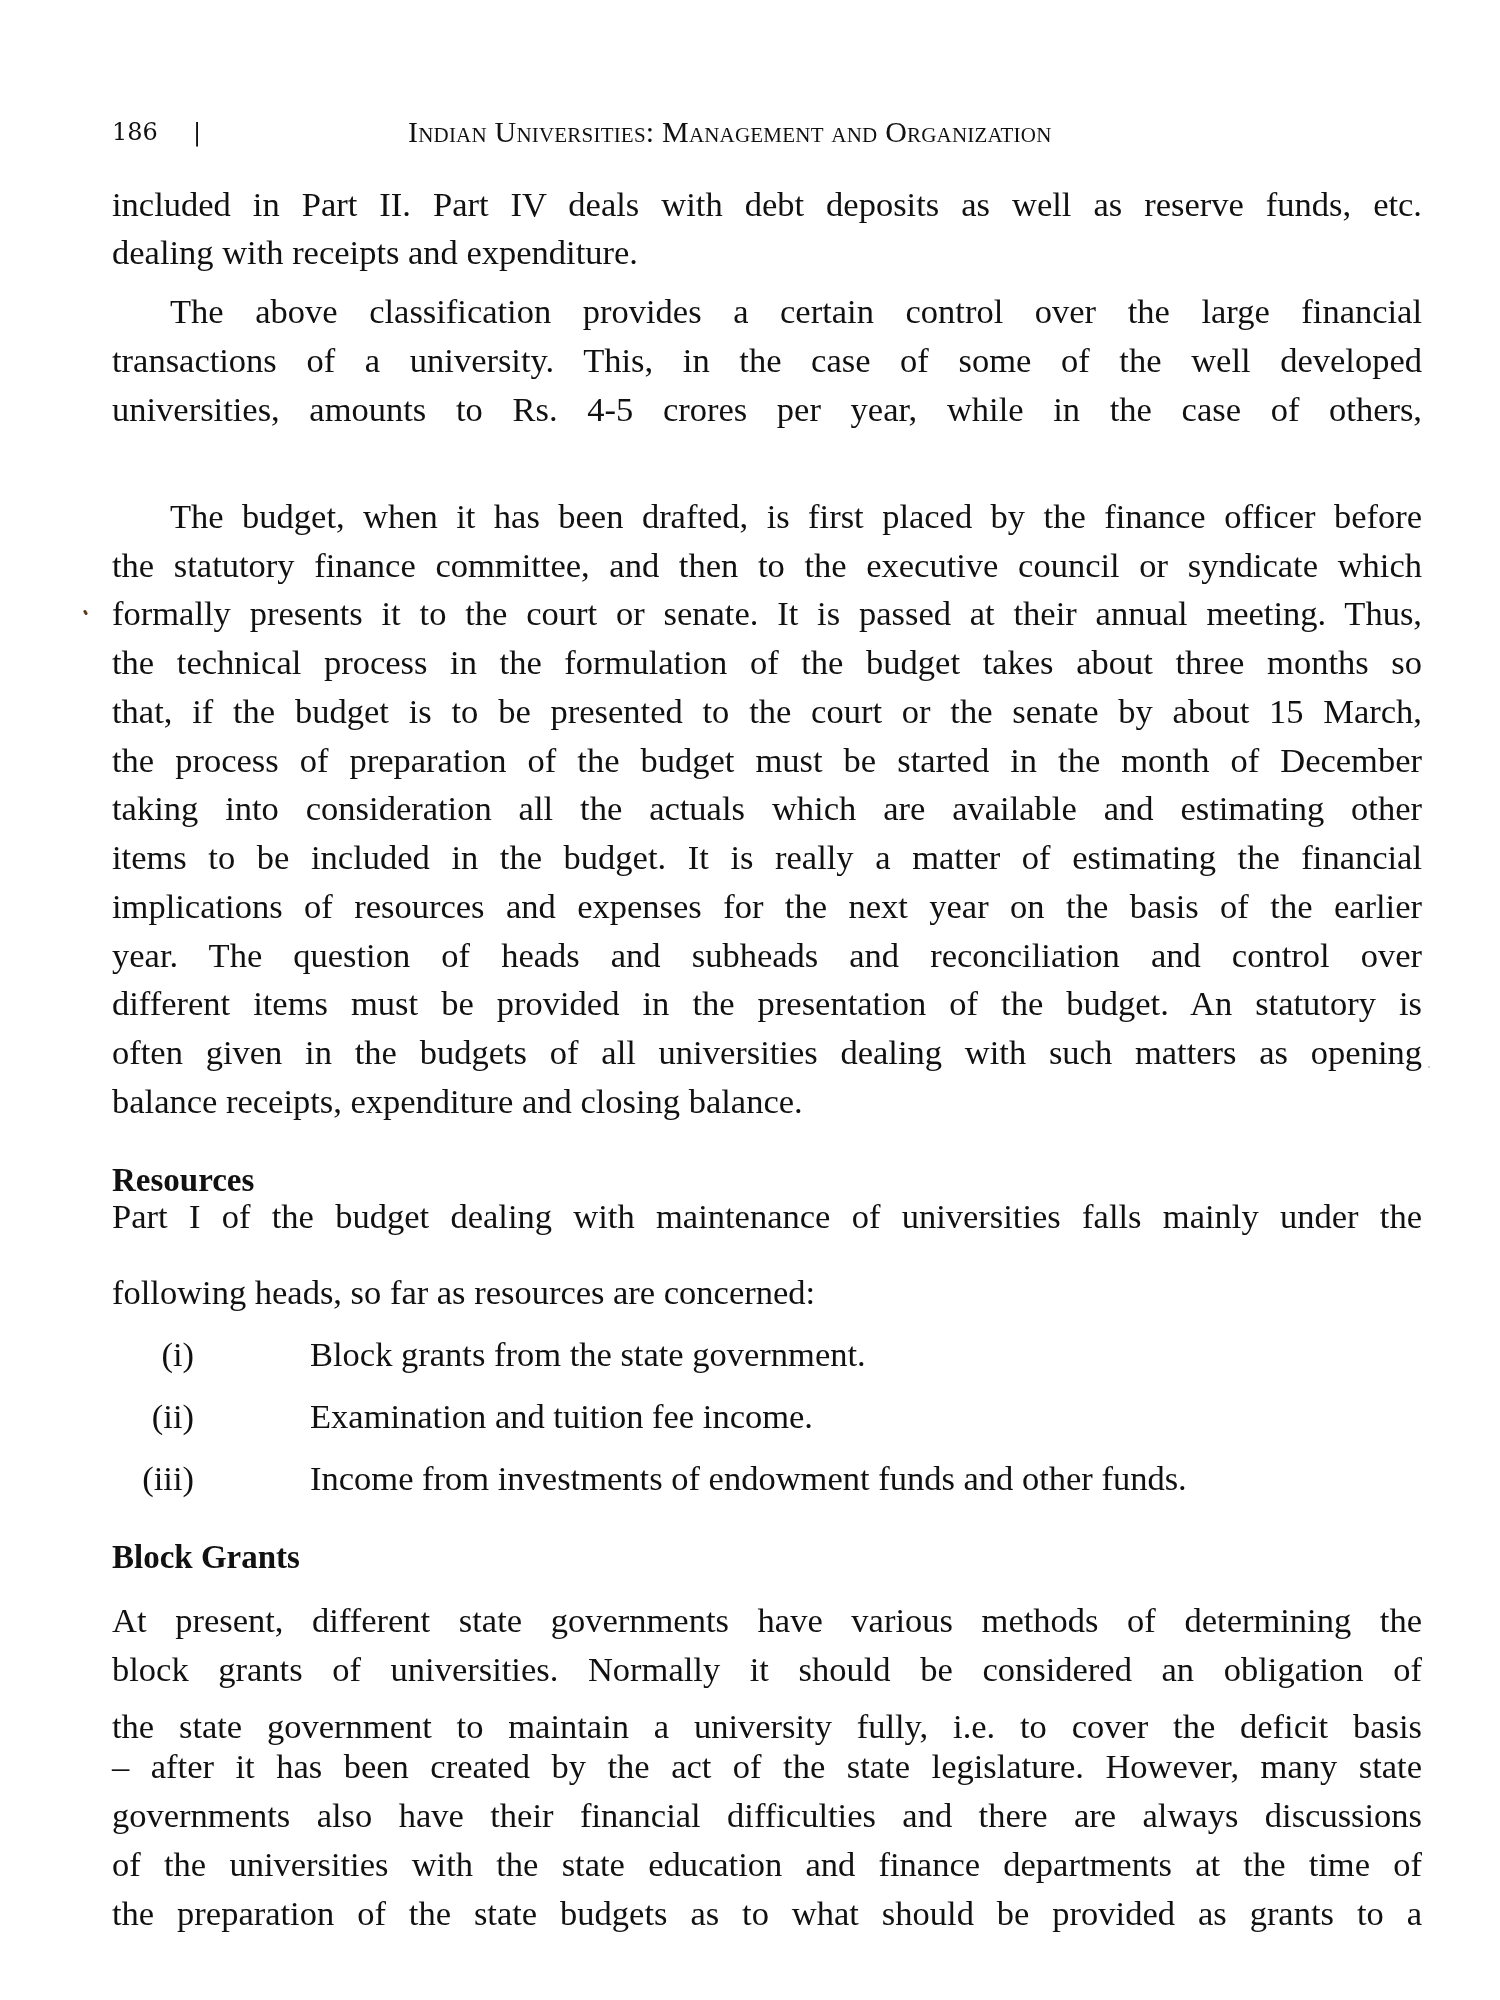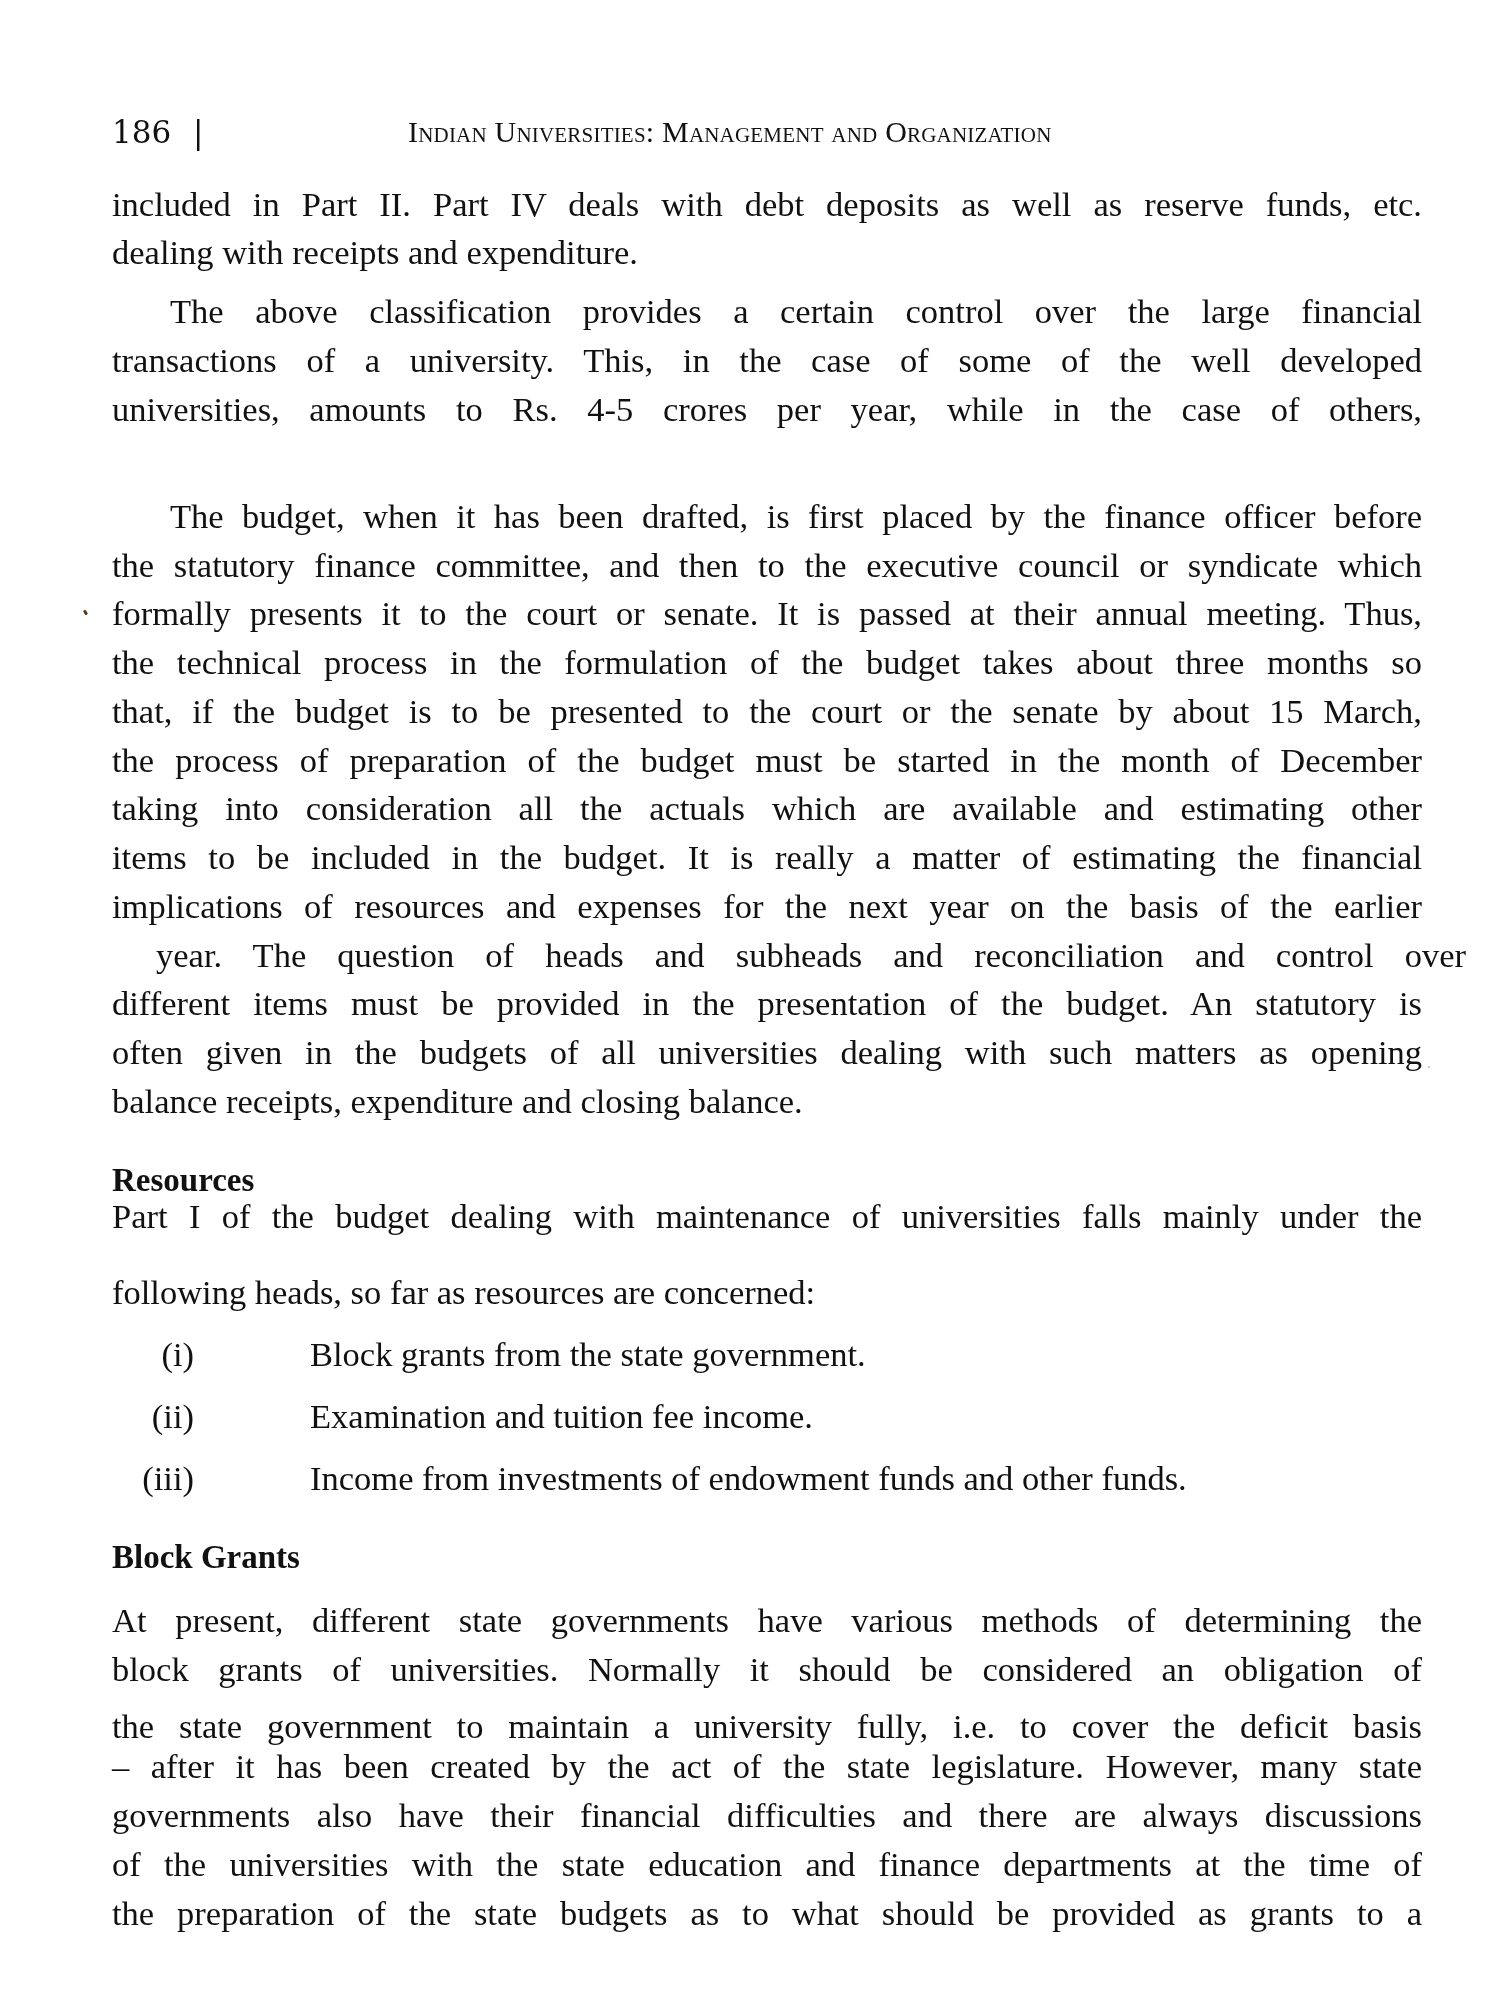--- a/index.html
+++ b/index.html
@@ -1,19 +1,19 @@
 <!DOCTYPE html>
 <html><head>
 <meta charset="utf-8">
 <style>
   html, body { margin:0; padding:0; background:#ffffff; }
   body { width:1500px; height:2000px; position:relative; overflow:hidden;
          font-family:"DejaVu Serif","Liberation Serif",serif; color:#111; }
   .page { position:absolute; left:0; top:0; width:1500px; height:2000px; background:#fff; }
-  .hdr { position:absolute; top:112px; font-size:31px; line-height:40px; }
+  .hdr { position:absolute; top:112px; font-size:24px; line-height:40px; }
   .pg-num { left:112px; }
   .pg-bar { left:193px; }
   .running-head { left:408px; font-family:"Liberation Serif",serif; font-size:30px; font-variant:small-caps; letter-spacing:0.2px; }
   .ln { position:absolute; left:112px; width:1310px; font-family:"Liberation Serif",serif; font-size:34.5px; line-height:40px; white-space:nowrap; text-align:justify; text-align-last:justify; }
   .ln.last { text-align-last:left; }
   .ln.indent { left:170px; width:1252px; }
   .heading { position:absolute; left:112px; font-family:"Liberation Serif",serif; font-weight:bold; font-size:33px; line-height:40px; }
   .item { position:absolute; font-family:"Liberation Serif",serif; font-size:34.5px; line-height:40px; white-space:nowrap; }
   .item-num { position:absolute; width:82px; text-align:right; }
   .item-text { position:absolute; left:198px; }
@@ -38,21 +38,21 @@
 
   <div class="ln indent" style="top: 496px; word-spacing: 0px;">The budget, when it has been drafted, is first placed by the finance officer before</div>
   <div class="ln" style="top: 545px; word-spacing: 0px;">the statutory finance committee, and then to the executive council or syndicate which</div>
   <div class="ln" style="top: 593px; word-spacing: 0px;">formally presents it to the court or senate. It is passed at their annual meeting. Thus,</div>
   <div class="ln" style="top: 642px; word-spacing: 0px;">the technical process in the formulation of the budget takes about three months so</div>
   <div class="ln" style="top: 691px; word-spacing: 0px;">that, if the budget is to be presented to the court or the senate by about 15 March,</div>
   <div class="ln" style="top: 740px; word-spacing: 0px;">the process of preparation of the budget must be started in the month of December</div>
   <div class="ln" style="top: 788px; word-spacing: 0px;">taking into consideration all the actuals which are available and estimating other</div>
   <div class="ln" style="top: 837px; word-spacing: 0px;">items to be included in the budget. It is really a matter of estimating the financial</div>
   <div class="ln" style="top: 886px; word-spacing: 0px;">implications of resources and expenses for the next year on the basis of the earlier</div>
-  <div class="ln" style="top: 935px; word-spacing: 0px; margin-left: 44px;">year. The question of heads and subheads and reconciliation and control over</div>
+  <div class="ln" style="top: 935px; word-spacing: 0px;">year. The question of heads and subheads and reconciliation and control over</div>
   <div class="ln" style="top: 983px; word-spacing: 0px;">different items must be provided in the presentation of the budget. An statutory is</div>
   <div class="ln" style="top: 1032px; word-spacing: 0px;">often given in the budgets of all universities dealing with such matters as opening</div>
   <div class="ln last" style="top: 1081px; text-align: left;">balance receipts, expenditure and closing balance.</div>
 
   <div class="heading" style="top:1160px">Resources</div>
   <div class="ln" style="top: 1196px; word-spacing: 0px;">Part I of the budget dealing with maintenance of universities falls mainly under the</div>
   <div class="ln last" style="top: 1272px; text-align: left;">following heads, so far as resources are concerned:</div>
 
   <div class="item" style="top:1334px; left:112px; width:1300px;">
     <span class="item-num">(i)</span>

